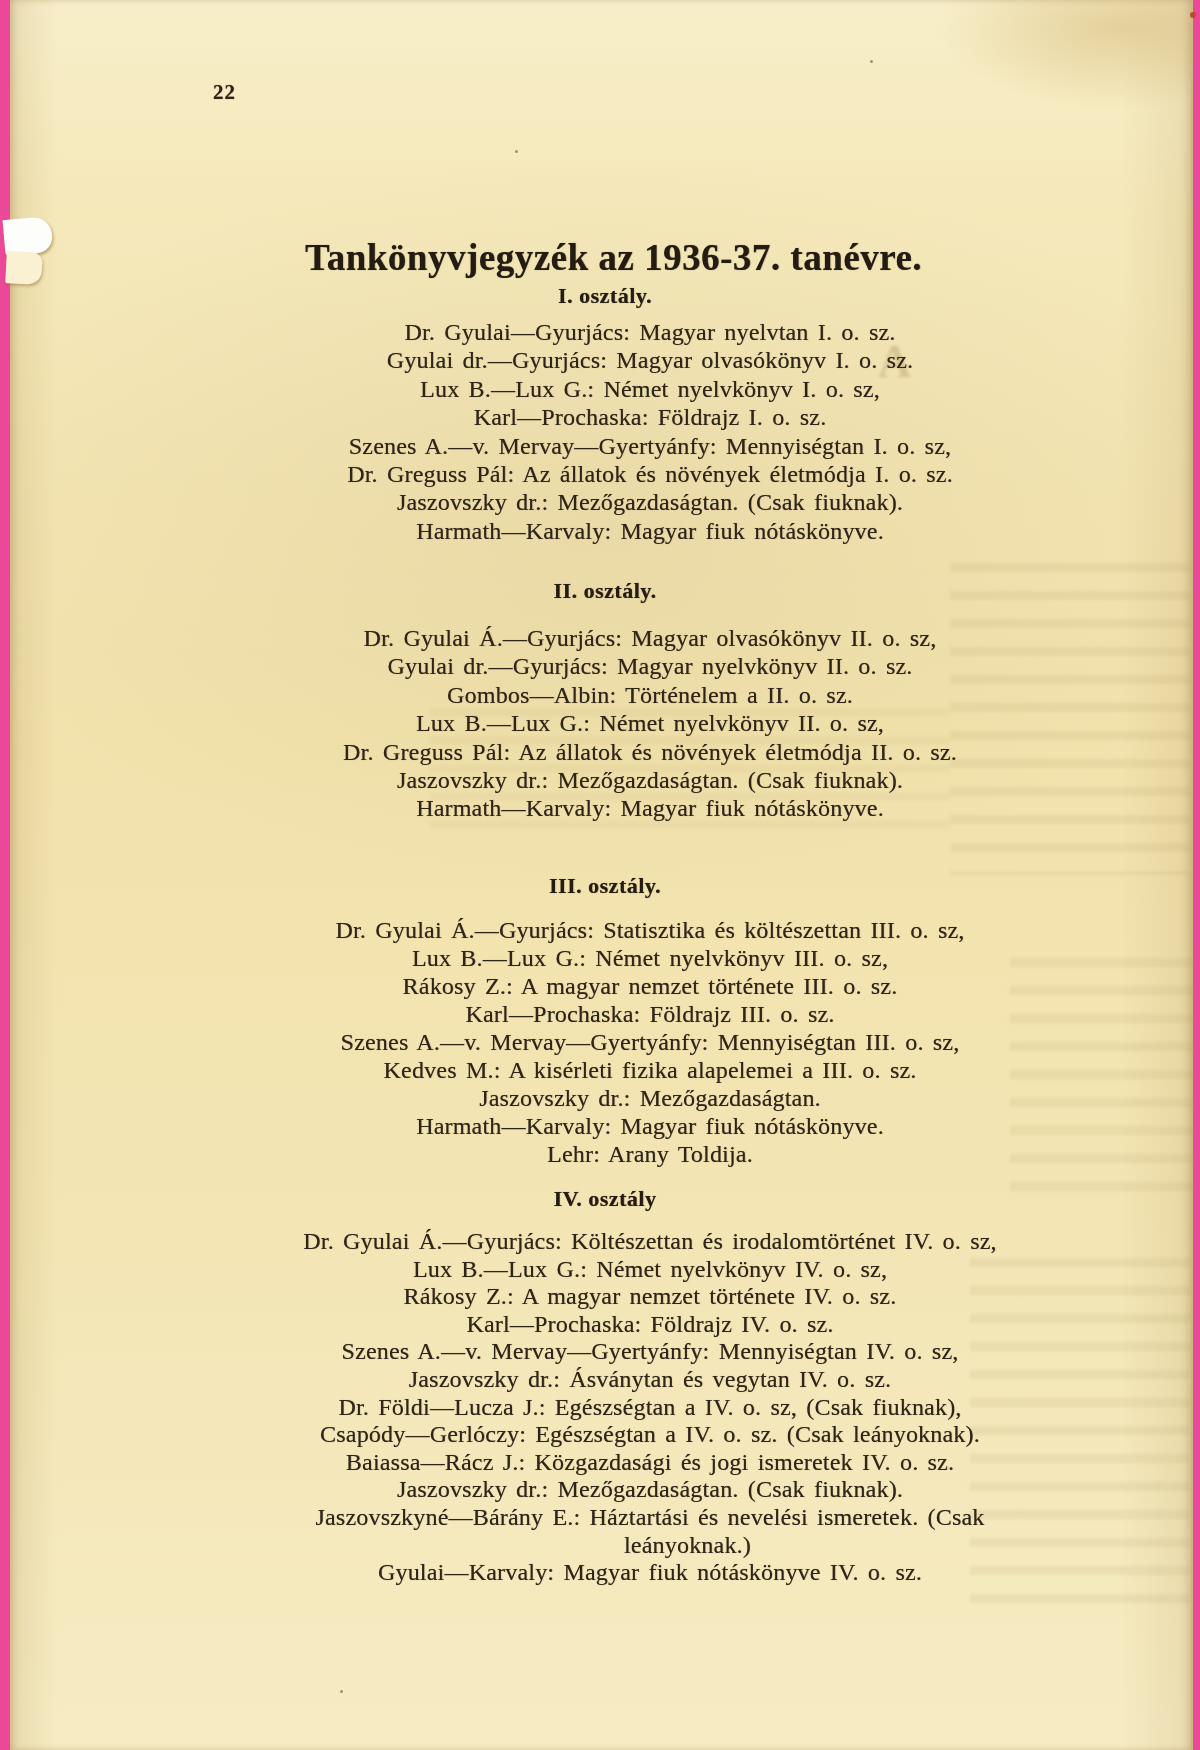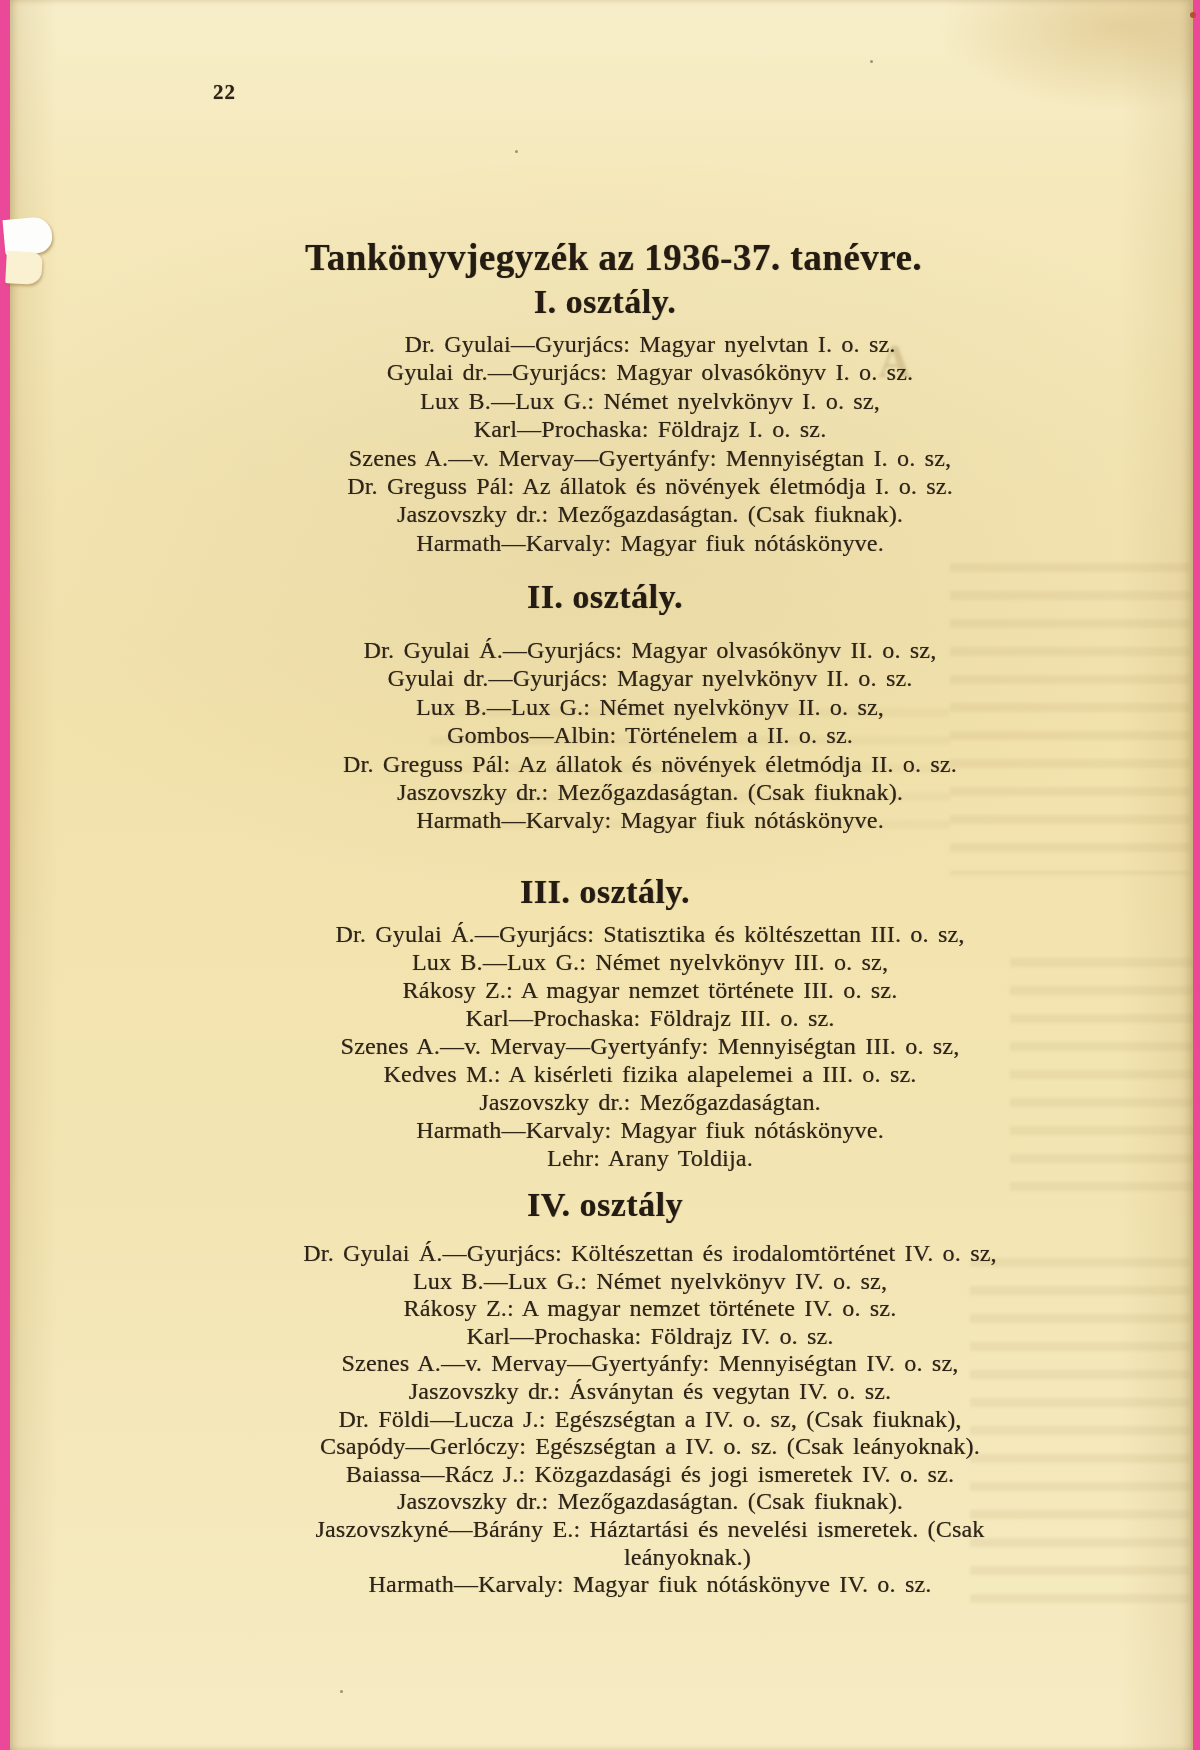--- a/index.html
+++ b/index.html
@@ -14,29 +14,29 @@
       linear-gradient(180deg,#f7eec9 0%,#f5e8ba 12%,#f2e2ac 42%,#f3e5b4 70%,#f6ebc3 100%);
     border-right:2px solid #cdb77f;
     box-shadow:inset 5px 0 8px -3px rgba(130,95,40,.35), inset -6px 0 10px -4px rgba(130,95,40,.30);}
   .page-number{position:absolute;left:203px;top:80px;font-size:21px;font-weight:bold;
     color:#2e2418;letter-spacing:1px;text-shadow:0 0 .8px rgba(46,36,24,.7);}
   .title{position:absolute;left:215px;top:220px;width:745px;margin:16px;text-align:center;
     font-size:37px;font-weight:bold;color:#241c12;letter-spacing:.5px;
     text-shadow:.4px .4px .9px rgba(40,30,15,.65);}
   .sections{position:absolute;inset:0;}
   .osztaly{position:absolute;left:215px;width:850px;color:#2e2418;}
-  .osztaly .heading{margin:0;width:760px;text-align:center;font-size:34px;font-weight:bold;
+  .osztaly .heading{margin:0;width:760px;text-align:center;font-size:22px;font-weight:bold;
     color:#241c12;letter-spacing:.5px;text-shadow:.4px .4px .8px rgba(40,30,15,.6);}
   .entries{margin-top:10px;text-align:center;}
   .entry{font-size:24px;line-height:28.4px;white-space:nowrap;letter-spacing:.2px;word-spacing:3px;
     text-shadow:.3px .3px .7px rgba(46,36,24,.55);}
   .entry.indent{padding-left:75px;}
   .osztaly-1{top:283px;} .osztaly-1 .entries{margin-top:9px;}
   .osztaly-2{top:578px;} .osztaly-2 .entries{margin-top:20px;}
-  .osztaly-3{top:873px;} .osztaly-3 .entries{margin-top:9px;} .osztaly-3 .entry{line-height:28px;}
+  .osztaly-3{top:873px;} .osztaly-3 .entries{margin-top:17px;} .osztaly-3 .entry{line-height:28px;}
   .osztaly-4{top:1186px;}.osztaly-4 .entries{margin-top:16px;} .osztaly-4 .entry{line-height:27.6px;}
   
   .bleed{position:absolute;opacity:.55;filter:blur(1.6px);
     background:repeating-linear-gradient(180deg, rgba(163,142,92,0) 0px, rgba(163,142,92,0) 17px,
       rgba(163,142,92,0.22) 19px, rgba(163,142,92,0.22) 26px, rgba(163,142,92,0) 28px);}
   .bleed-a{left:940px;top:545px;width:240px;height:330px;}
   .bleed-b{left:1000px;top:940px;width:185px;height:260px;}
   .bleed-c{left:960px;top:1240px;width:220px;height:380px;}
   .bleed-d{left:420px;top:690px;width:520px;height:150px;opacity:.30;}
   .ghost-a{position:absolute;left:868px;top:335px;width:34px;height:44px;opacity:.35;filter:blur(1.5px);
@@ -83,22 +83,22 @@
             <div class="entry">Dr. Greguss Pál: Az állatok és növények életmódja I. o. sz.</div>
             <div class="entry">Jaszovszky dr.: Mezőgazdaságtan. (Csak fiuknak).</div>
             <div class="entry">Harmath—Karvaly: Magyar fiuk nótáskönyve.</div>
           </div>
         </section>
         <section class="osztaly osztaly-2">
           <h2 class="heading">II. osztály.</h2>
           <div class="entries">
             <div class="entry">Dr. Gyulai Á.—Gyurjács: Magyar olvasókönyv II. o. sz,</div>
             <div class="entry">Gyulai dr.—Gyurjács: Magyar nyelvkönyv II. o. sz.</div>
+            <div class="entry">Gombos—Albin: Történelem a II. o. sz.</div>
             <div class="entry">Lux B.—Lux G.: Német nyelvkönyv II. o. sz,</div>
-            <div class="entry">Gombos—Albin: Történelem a II. o. sz.</div>
             <div class="entry">Dr. Greguss Pál: Az állatok és növények életmódja II. o. sz.</div>
             <div class="entry">Jaszovszky dr.: Mezőgazdaságtan. (Csak fiuknak).</div>
             <div class="entry">Harmath—Karvaly: Magyar fiuk nótáskönyve.</div>
           </div>
         </section>
         <section class="osztaly osztaly-3">
           <h2 class="heading">III. osztály.</h2>
           <div class="entries">
             <div class="entry">Dr. Gyulai Á.—Gyurjács: Statisztika és költészettan III. o. sz,</div>
             <div class="entry">Lux B.—Lux G.: Német nyelvkönyv III. o. sz,</div>
@@ -119,18 +119,18 @@
             <div class="entry">Rákosy Z.: A magyar nemzet története IV. o. sz.</div>
             <div class="entry">Karl—Prochaska: Földrajz IV. o. sz.</div>
             <div class="entry">Szenes A.—v. Mervay—Gyertyánfy: Mennyiségtan IV. o. sz,</div>
             <div class="entry">Jaszovszky dr.: Ásványtan és vegytan IV. o. sz.</div>
             <div class="entry">Dr. Földi—Lucza J.: Egészségtan a IV. o. sz, (Csak fiuknak),</div>
             <div class="entry">Csapódy—Gerlóczy: Egészségtan a IV. o. sz. (Csak leányoknak).</div>
             <div class="entry">Baiassa—Rácz J.: Közgazdasági és jogi ismeretek IV. o. sz.</div>
             <div class="entry">Jaszovszky dr.: Mezőgazdaságtan. (Csak fiuknak).</div>
             <div class="entry">Jaszovszkyné—Bárány E.: Háztartási és nevelési ismeretek. (Csak</div>
             <div class="entry indent">leányoknak.)</div>
-            <div class="entry">Harmath—Karvaly: Magyar fiuk nótáskönyve IV. o. sz.</div>
+            <div class="entry">Gyulai—Karvaly: Magyar fiuk nótáskönyve IV. o. sz.</div>
           </div>
         </section>
       </div>
   </div>
 </div>
 
 </body></html>

